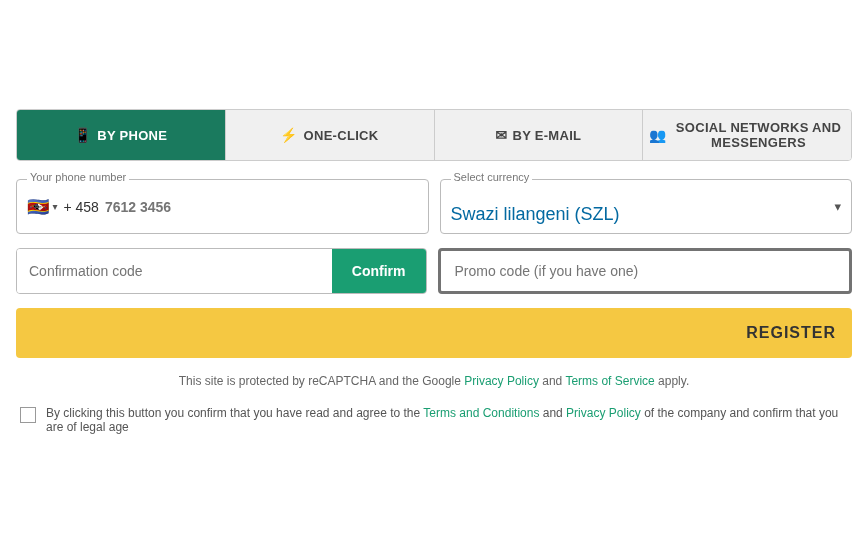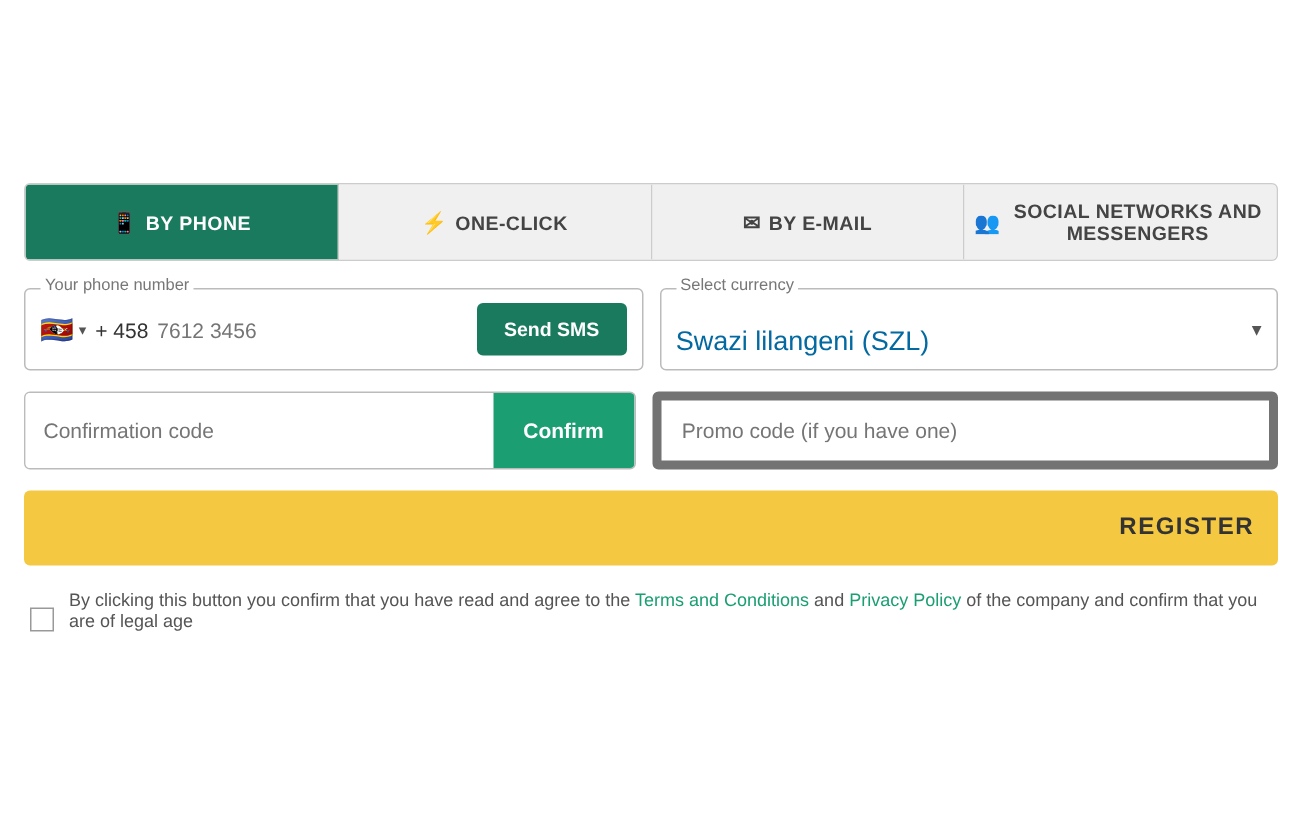--- a/index.html
+++ b/index.html
@@ -99,20 +99,21 @@
       font-size: 14px;
       color: #333;
       white-space: nowrap;
     }
     .phone-number-input {
       border: none;
       outline: none;
       font-size: 14px;
       color: #999;
       width: 90px;
+      font-weight: bold;
     }
     .send-sms-btn {
       background: #1a7a5e;
       color: #fff;
       border: none;
       border-radius: 4px;
       padding: 10px 18px;
       font-size: 13px;
       font-weight: bold;
       cursor: pointer;
@@ -155,21 +156,21 @@
       color: #fff;
       border: none;
       padding: 10px 20px;
       font-size: 14px;
       font-weight: bold;
       cursor: pointer;
       white-space: nowrap;
     }
     .promo-group {
       flex: 1;
-      border: 6px solid #737373;
+      border: 3px solid #737373;
       border-radius: 4px;
     }
     .promo-input {
       border: none;
       outline: none;
       font-size: 14px;
       color: #aaa;
       padding: 12px 14px;
       width: 100%;
       background: transparent;
@@ -193,21 +194,21 @@
       font-size: 12px;
       color: #666;
       margin-bottom: 18px;
     }
     .recaptcha-text a {
       color: #1a9e72;
       text-decoration: none;
     }
     .terms-row {
       display: flex;
-      align-items: flex-end;
+      align-items: flex-start;
       gap: 10px;
       font-size: 12px;
       color: #555;
       padding: 0 4px;
     }
     .terms-checkbox {
       width: 16px;
       height: 16px;
       border: 1px solid #999;
       flex-shrink: 0;
@@ -251,21 +252,20 @@
     <div class="field-group">
       <span class="field-label">Your phone number</span>
       <div class="phone-input-wrapper">
         <div class="flag-selector">
           <span class="flag-emoji">🇸🇿</span>
           <span class="chevron">▾</span>
         </div>
         <span class="phone-prefix">+ 458</span>
         <input class="phone-number-input" type="text" placeholder="7612 3456" style="">
       </div>
-      <button class="send-sms-btn">Send SMS</button>
     </div>
 
     <div class="field-group" style="flex:1;justify-content:flex-end;">
       <span class="field-label">Select currency</span>
       <div class="currency-select-wrapper">
         <span class="currency-value">Swazi lilangeni (SZL)</span>
         <span class="currency-chevron">▾</span>
       </div>
     </div>
   </div>
@@ -276,20 +276,23 @@
       <button class="confirm-btn">Confirm</button>
     </div>
 
     <div class="promo-group">
       <input class="promo-input" type="text" placeholder="Promo code (if you have one)" style="">
     </div>
   </div>
 
   <button class="register-btn">REGISTER</button>
 
+  <p class="recaptcha-text">
+    <span>This site is protected by reCAPTCHA and the Google </span><a href="#">Privacy Policy</a><span> and </span><a href="#">Terms of Service</a><span> apply.</span>
+  </p>
 
   <div class="terms-row">
     <input type="checkbox" class="terms-checkbox" style="">
     <span class="terms-text">
       <span>By clicking this button you confirm that you have read and agree to the </span><a href="#">Terms and Conditions</a><span> and </span><a href="#">Privacy Policy</a><span> of the company and confirm that you are of legal age</span>
     </span>
   </div>
 </div>
 
 </body></html>

